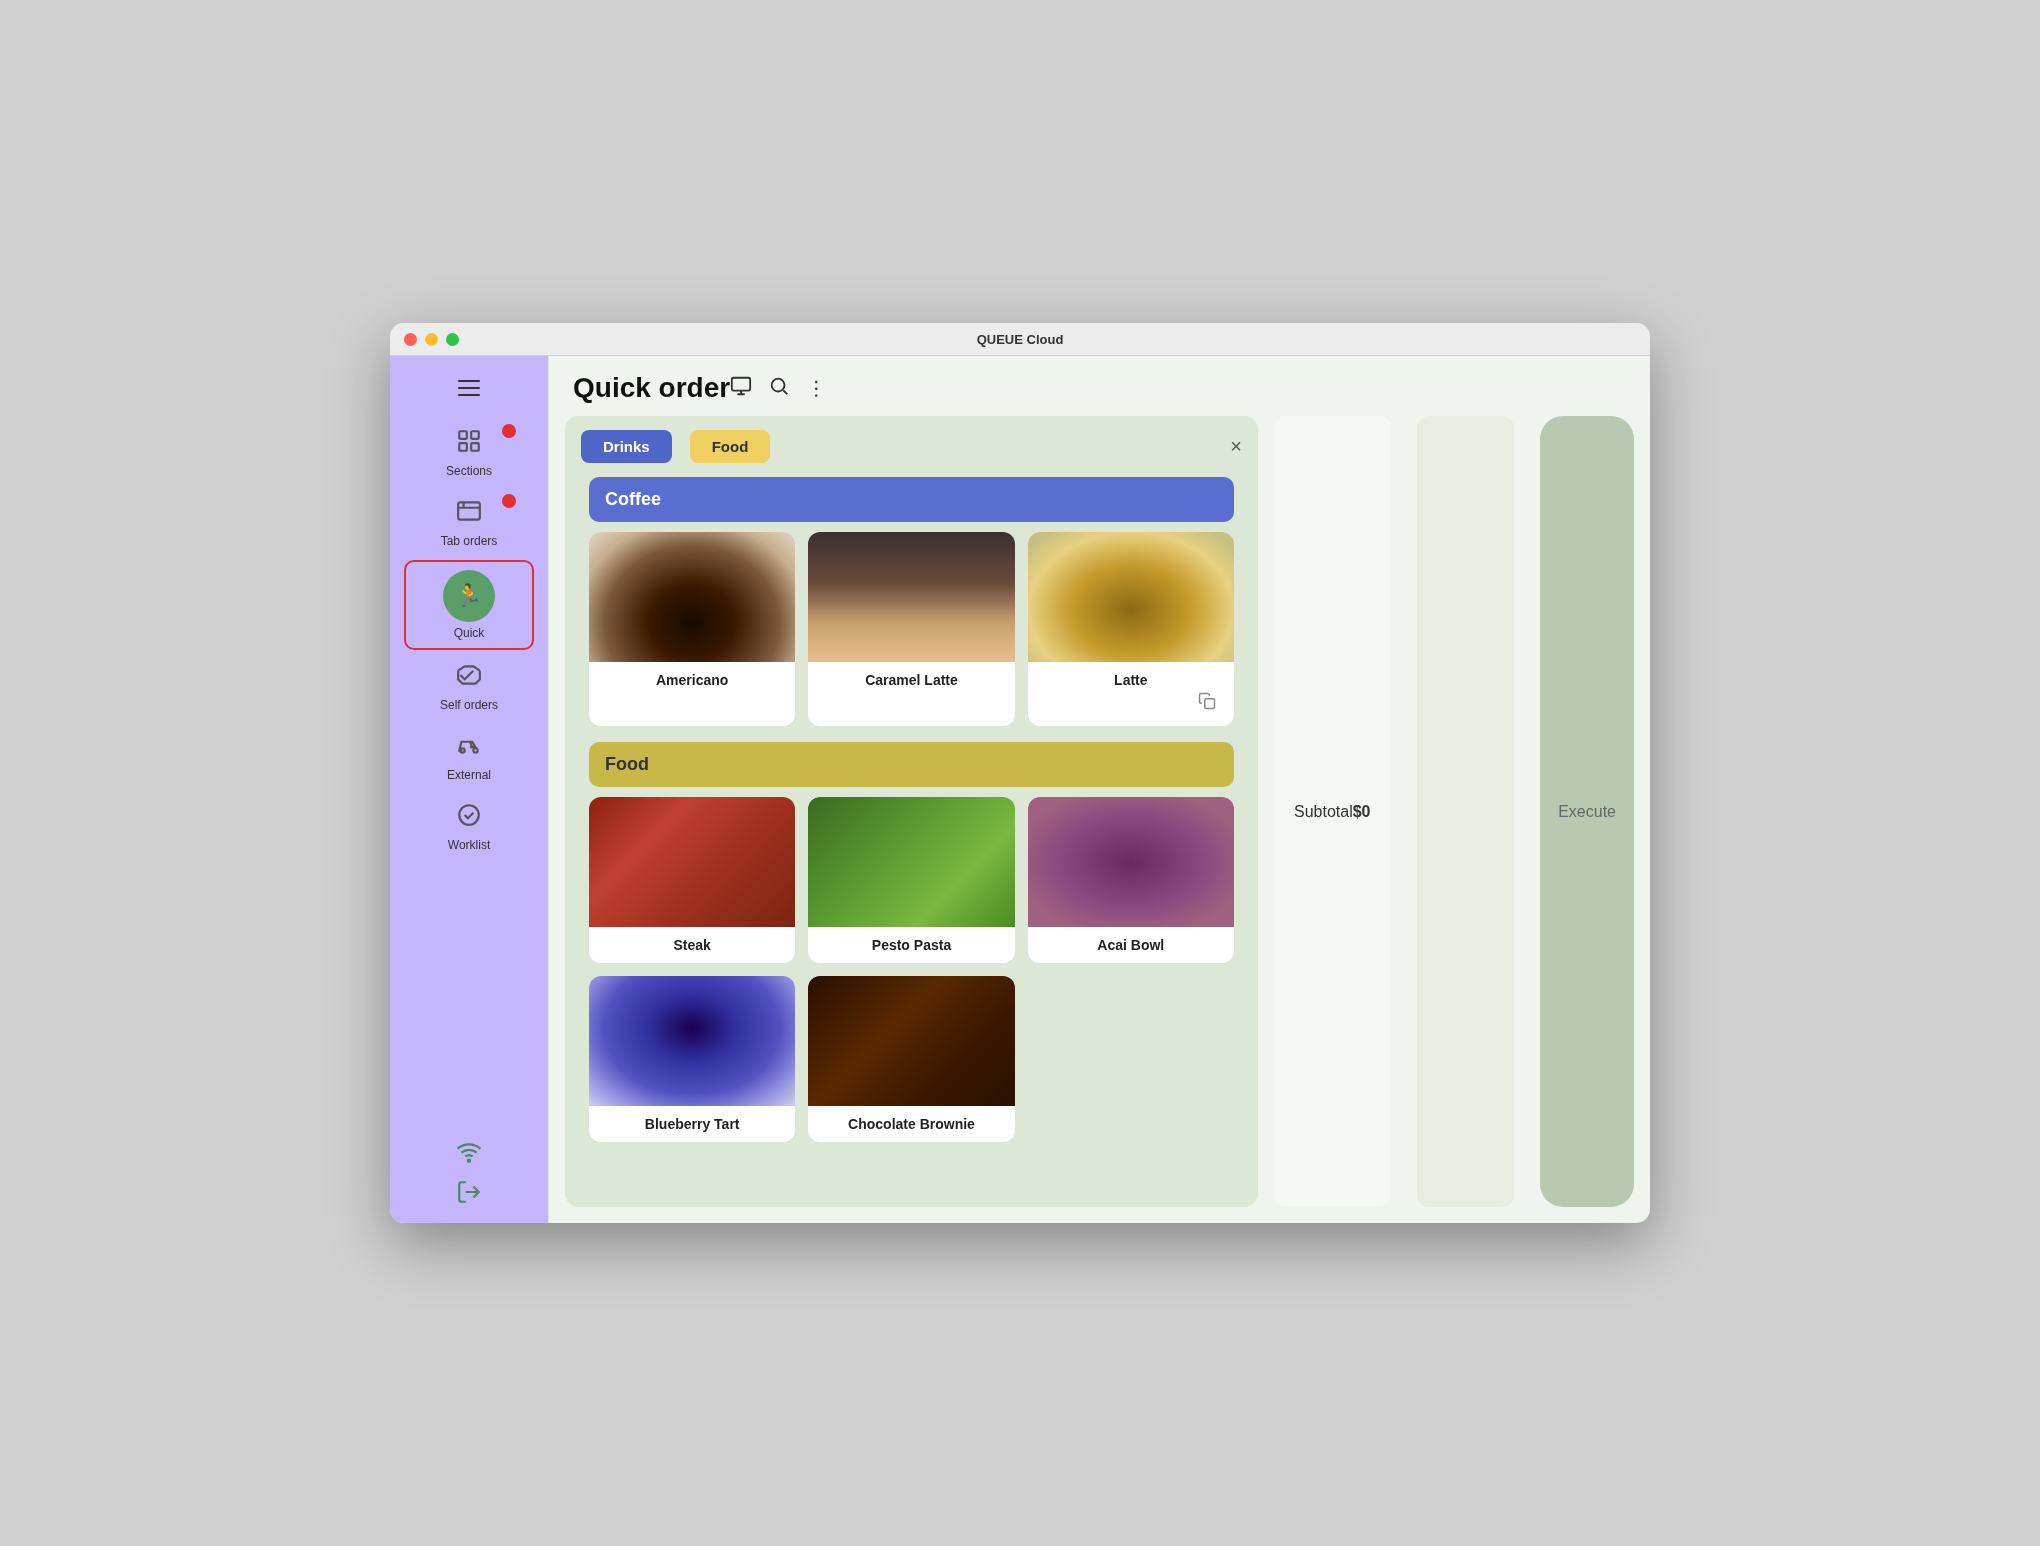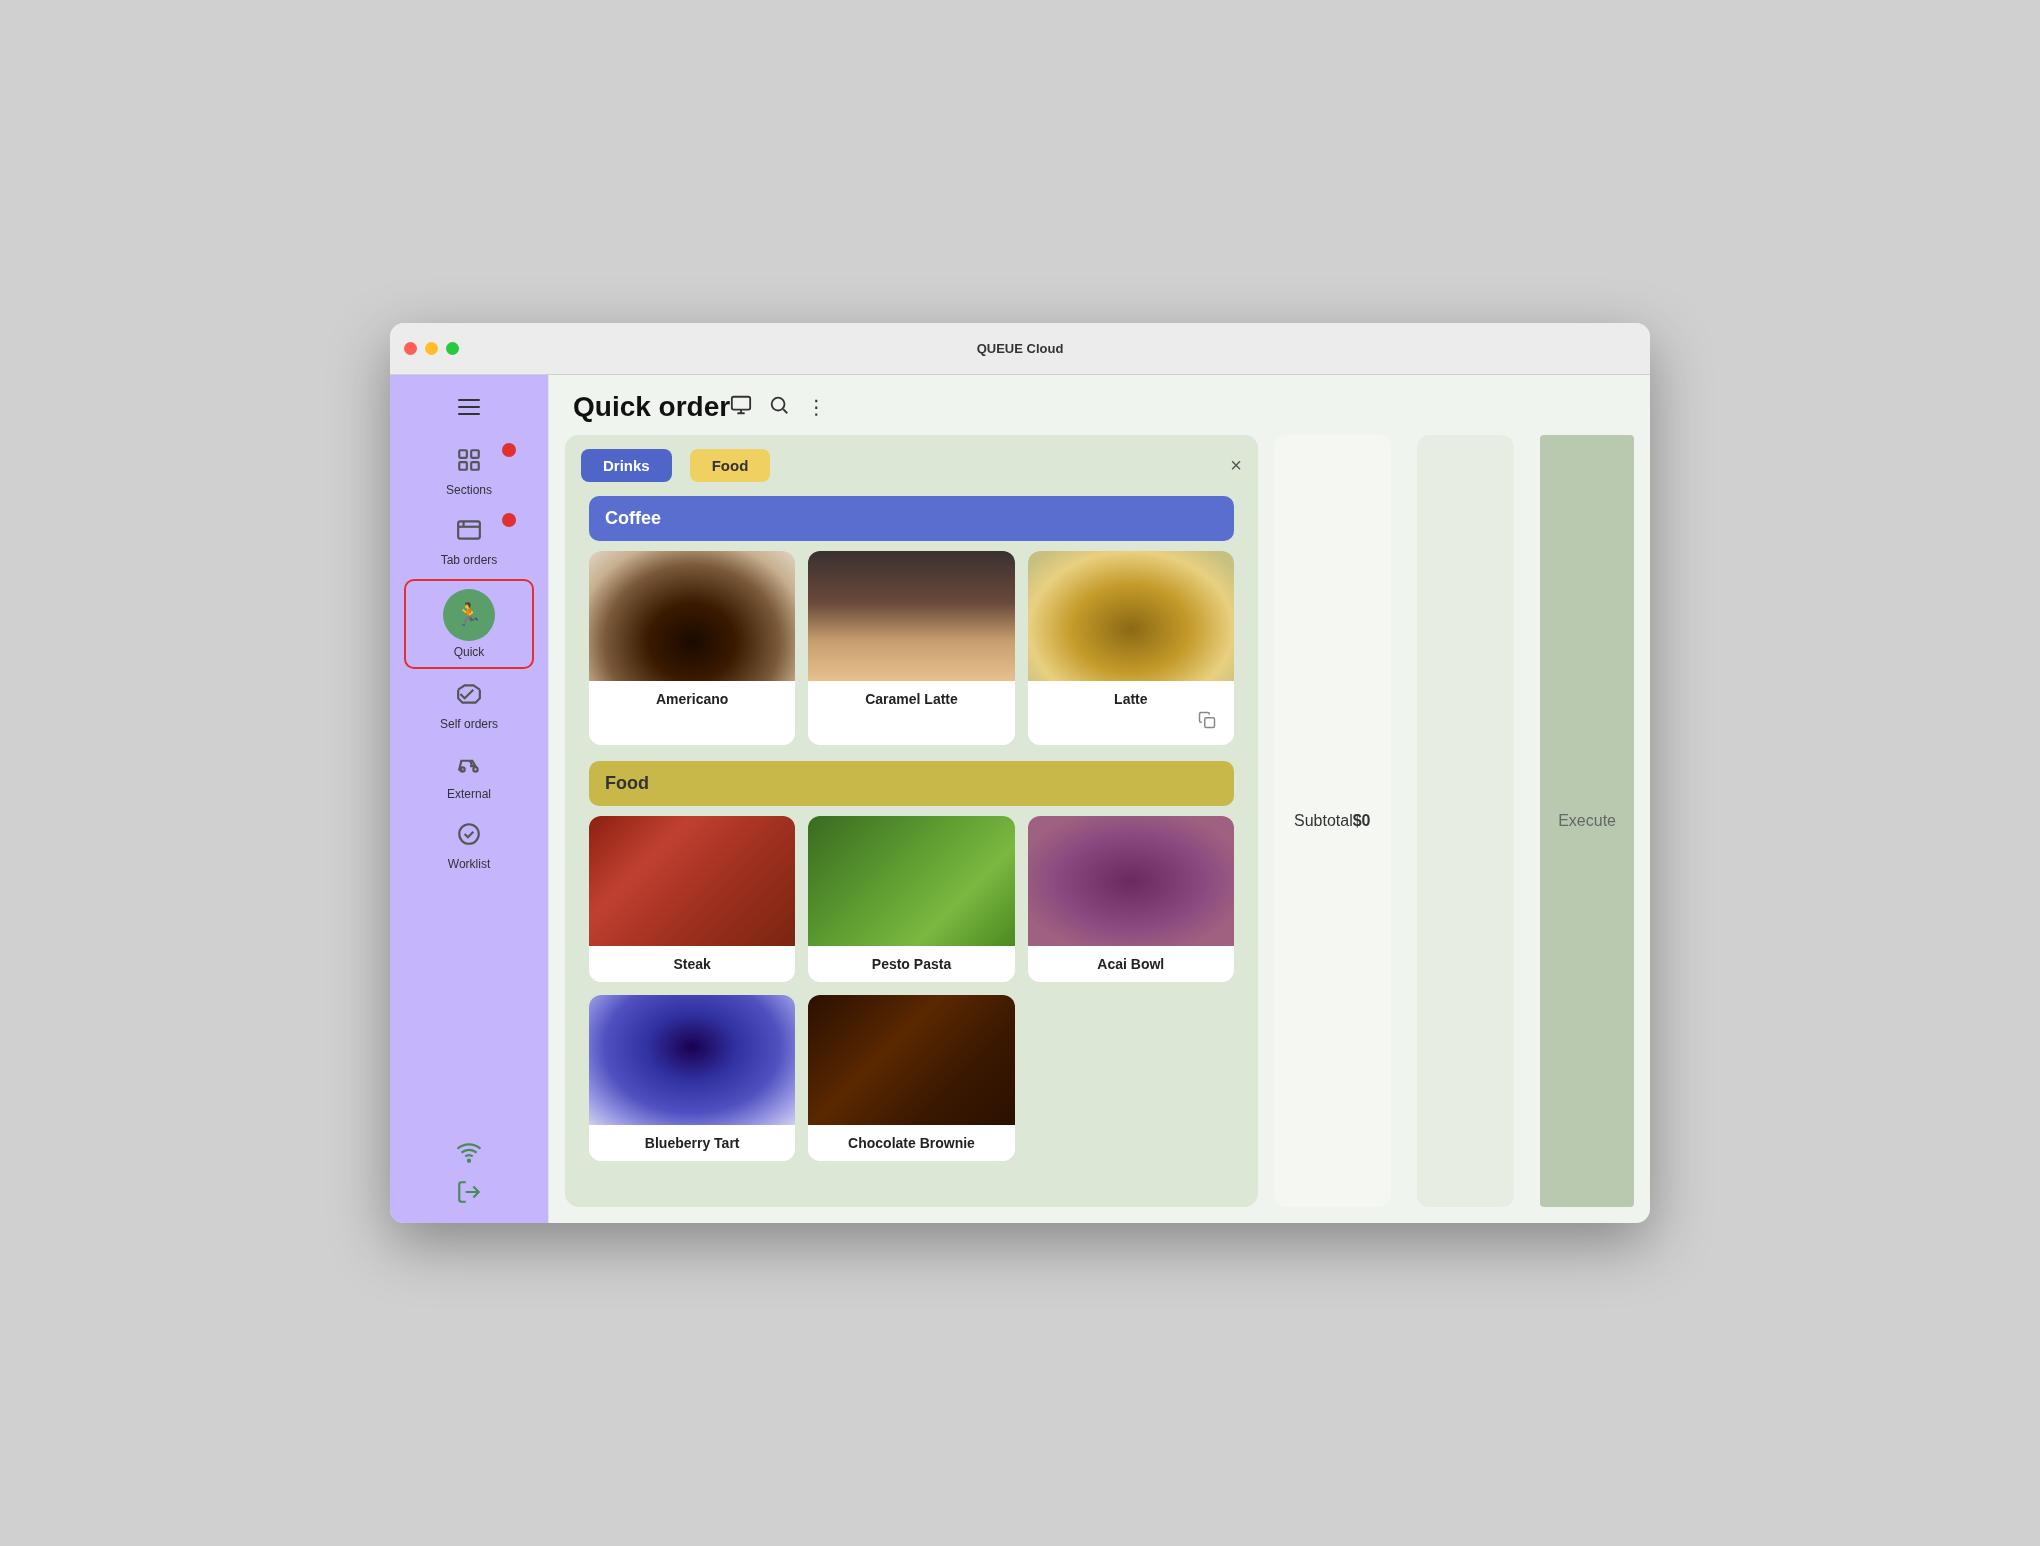--- a/index.html
+++ b/index.html
@@ -17,21 +17,21 @@
       background: #f0f4ee;
       border-radius: 14px;
       box-shadow: 0 20px 60px rgba(0,0,0,0.35);
       display: flex;
       flex-direction: column;
       overflow: hidden;
     }
     
     .titlebar {
       background: #ececec;
-      height: 52px;
+      height: 33px;
       display: flex;
       align-items: center;
       justify-content: center;
       position: relative;
       border-radius: 14px 14px 0 0;
       border-bottom: 1px solid #d0d0d0;
       flex-shrink: 0;
     }
     .titlebar-title {
       font-size: 13px;
@@ -316,21 +316,21 @@
       color: #333;
     }
     .order-area {
       flex: 1;
       background: #e8ede4;
       border-radius: 12px;
     }
     .execute-btn {
       background: #b8c9b0;
       border: none;
-      border-radius: 4px;
+      border-radius: 23px;
       padding: 18px;
       font-size: 16px;
       color: #666;
       cursor: pointer;
       text-align: center;
     }
     .payment-btn {
       background: #b8c9b0;
       border: none;
       border-radius: 12px;

